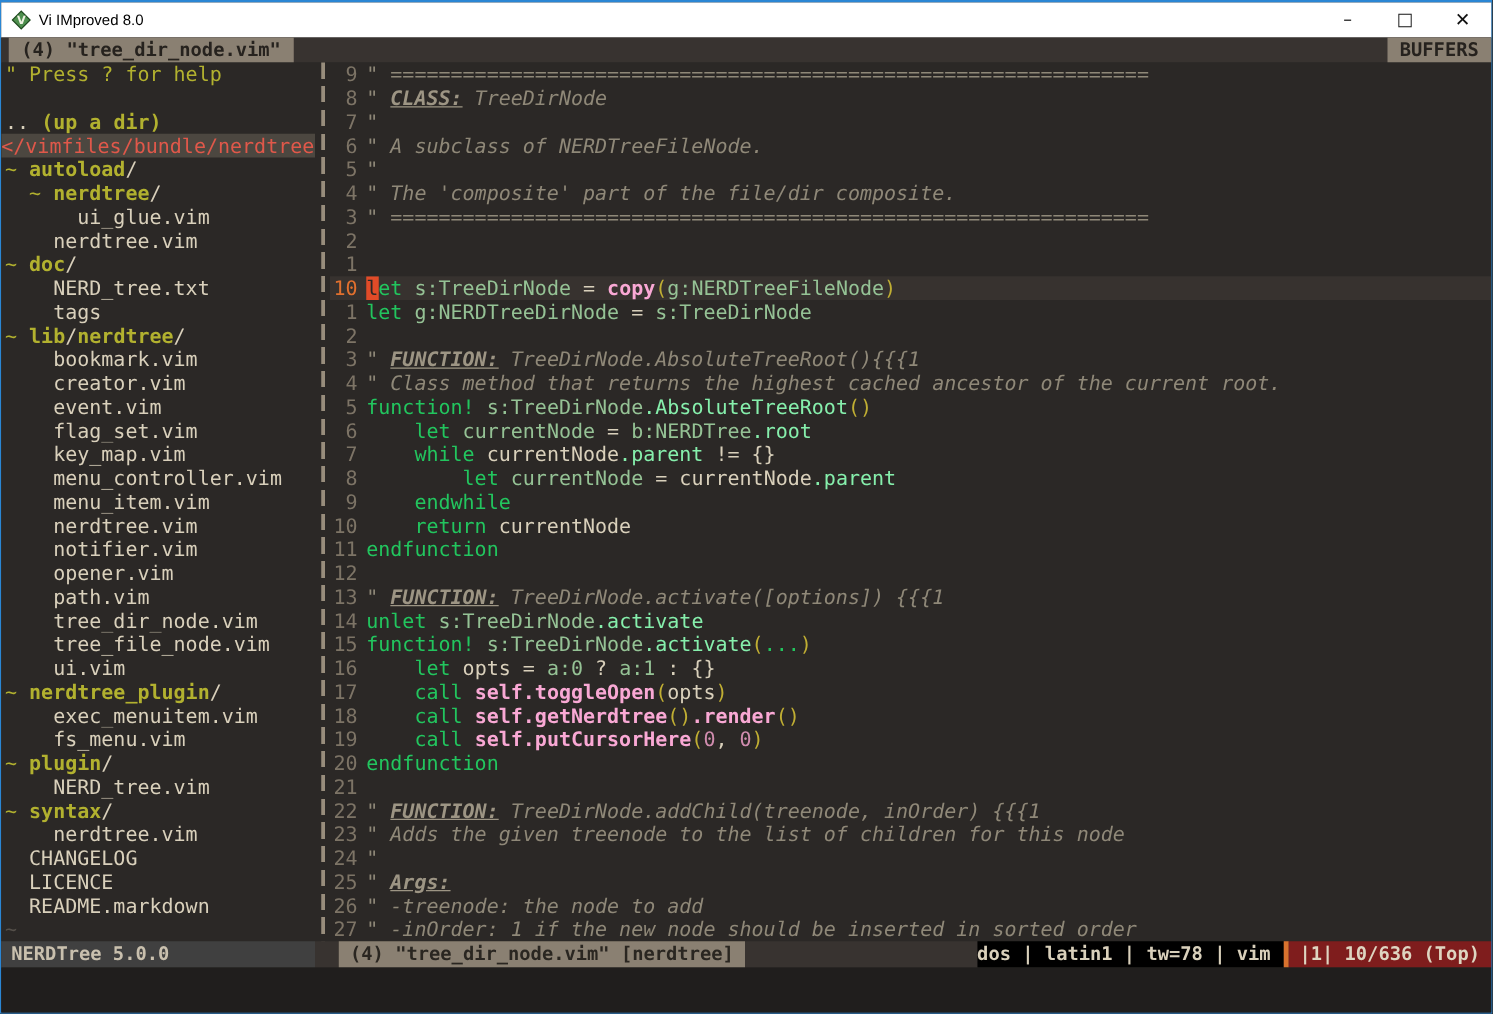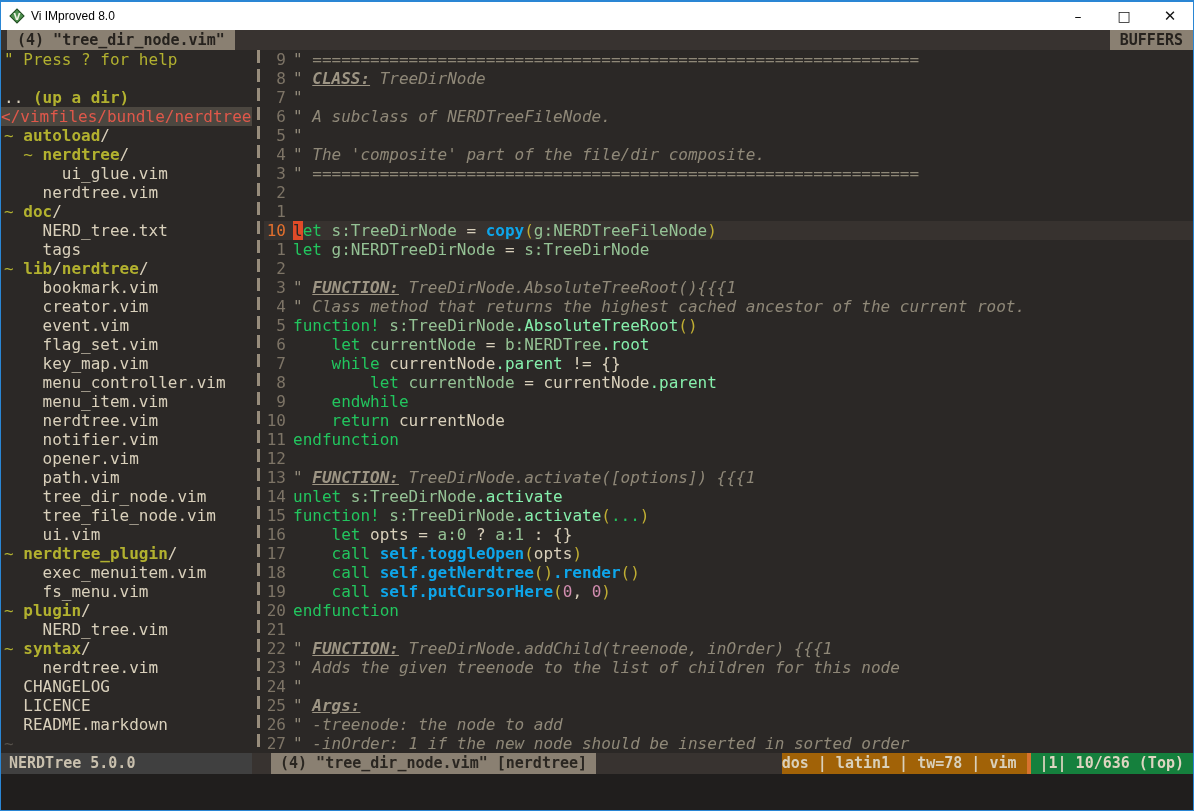--- a/index.html
+++ b/index.html
@@ -54,38 +54,38 @@
   
   .c-help  { color:#b2b12f; }
   .c-ytil  { color:#b2b12f; }
   .c-ydir  { color:#b2b12f; font-weight:bold; }
   .c-cream { color:#d9d0bb; }
   .c-creamB{ color:#86efac; font-weight:normal; }
   .c-com   { color:#8f8878; font-style:italic; }
   .c-comB  { color:#9d9584; font-style:italic; font-weight:bold;text-decoration:underline; }
   .c-red   { color:#22c55e; }
   .c-green { color:#95c295; }
-  .c-func  { color:#0ea5e9; font-weight:bold; }
+  .c-func  { color:#f9a8d4; font-weight:bold; }
   .c-yel   { color:#c0ae33; }
   .c-pur   { color:#d08cae; }
   .c-root  { color:#e0584a; }
   .c-dim   { color:#55504a; }
   .c-cursor{ background:#e14b28; color:#2b2826; }
   
   #statusline {
     height:21px; flex:none; display:flex; align-items:stretch;
     font:bold 15px/21px "DejaVu Sans Mono", monospace; white-space:pre;
   }
   #st-nerdtree { width:251px; flex:none; background:#404040; color:#c9c0ae; padding-left:8px; }
   #st-gap1 { width:19px; flex:none; background:#383330; }
   #st-buffer { background:#8a8072; color:#2a2621; padding:0 9px; flex:none; }
   #st-spacer { flex:1; background:#383330; }
-  #st-info { background:#a16207; color:#d9d0bb; padding-right:10px; flex:none;text-align:right; }
+  #st-info { background:#000000; color:#d9d0bb; padding-right:10px; flex:none;text-align:right; }
   #st-orange { width:4px; flex:none; background:#d8722e; }
-  #st-position { background:#15803d; color:#ded5c1; padding:0 9px; flex:none; }
+  #st-position { background:#7f1d1d; color:#ded5c1; padding:0 9px; flex:none; }
   
   #cmdline { flex:1; background:#201e1d; }
 </style>
 </head>
 <body>
 
 <div id="app">
 
   <div id="titlebar">
     <span class="ticon">

